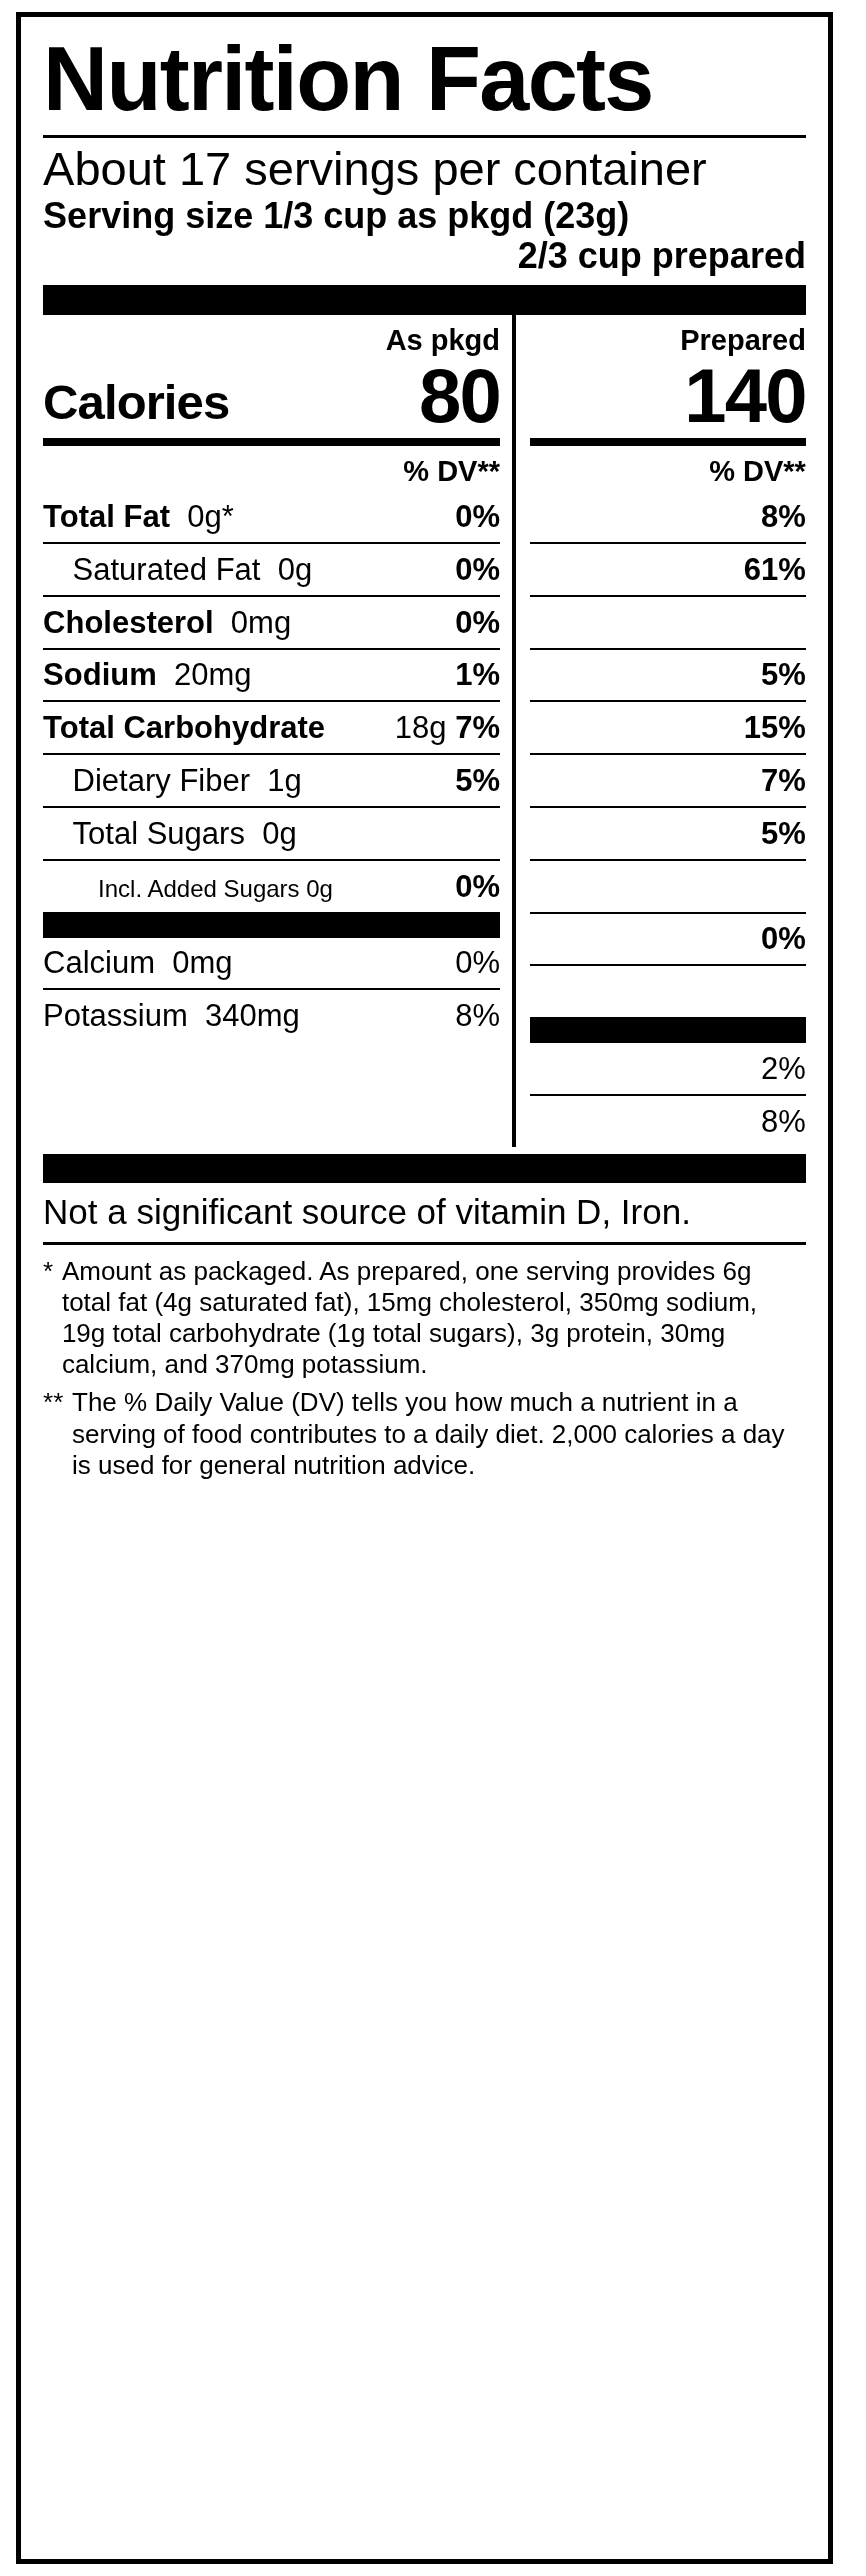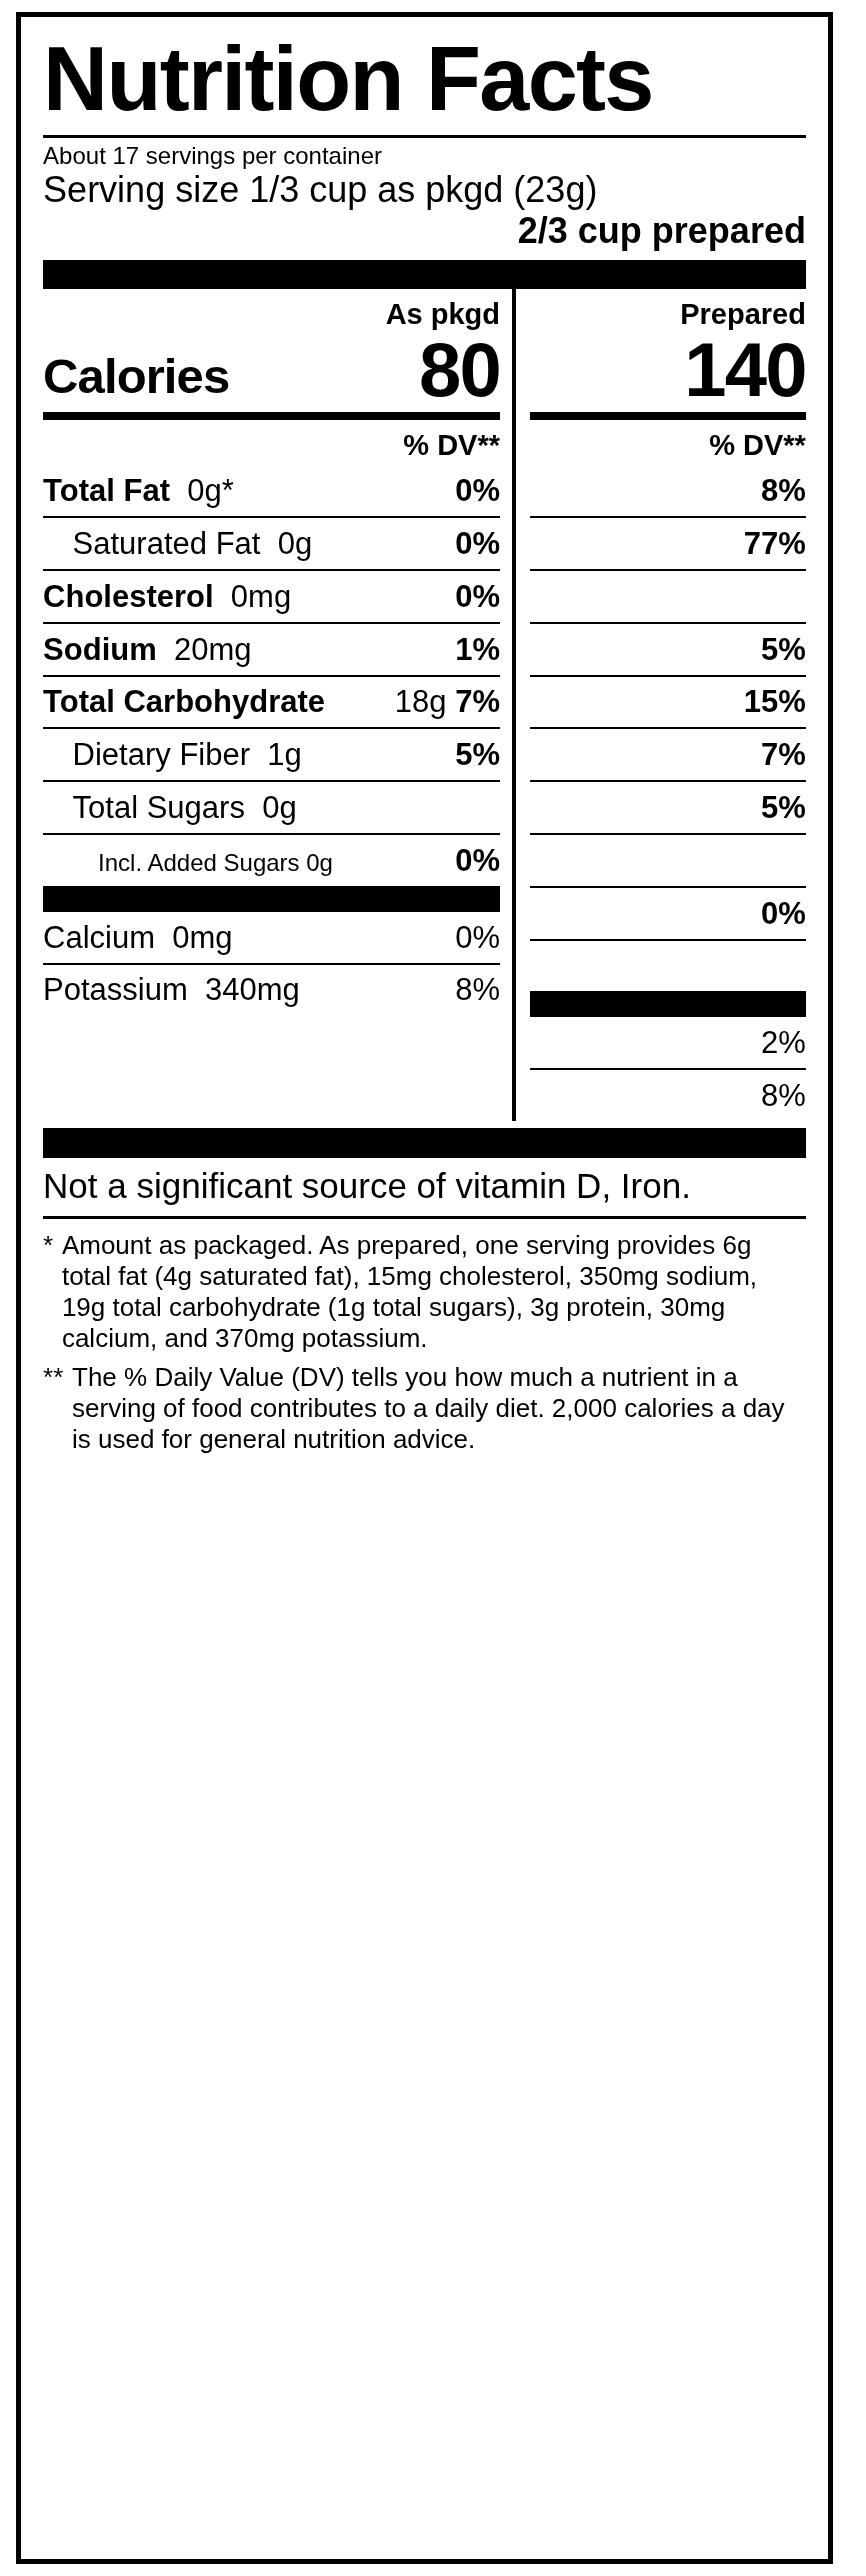--- a/index.html
+++ b/index.html
@@ -38,27 +38,27 @@
     letter-spacing: -1.7px;
     margin: 1.7px 0 5.2px 0;
     white-space: nowrap;
   }
   .rule-thin { height: 3.5px; background: #000; margin: 3.5px 0; }
   .rule-med  { height: 7.8px; background: #000; margin: 5.2px 0; }
   .rule-thick{ height: 29.5px; background: #000; margin: 8.7px 0 0 0; }
   .rule-black-bar { height: 26px; background:#000; }
 
   .servings {
-    font-size: 24px;
+    font-size: 47px;
     line-height: 1.12;
     margin-top: 1.7px;
   }
   .serving-size {
     font-size: 36px;
-    font-weight: normal;
+    font-weight: bold;
     line-height: 1.12;
   }
   .serving-size-2 {
     font-size: 36px;
     font-weight: bold;
     line-height: 1.12;
     text-align: right;
   }
 
   
@@ -266,21 +266,21 @@
         </div>
 
         <div class="rule-med"></div>
 
         <div class="dv-head">% DV**</div>
 
         <div class="rrow first">
           <span>8%</span>
         </div>
         <div class="rrow">
-          <span>77%</span>
+          <span>61%</span>
         </div>
         <div class="rrow">
           <span>&nbsp;</span>
         </div>
         <div class="rrow">
           <span>5%</span>
         </div>
         <div class="rrow">
           <span>15%</span>
         </div>

